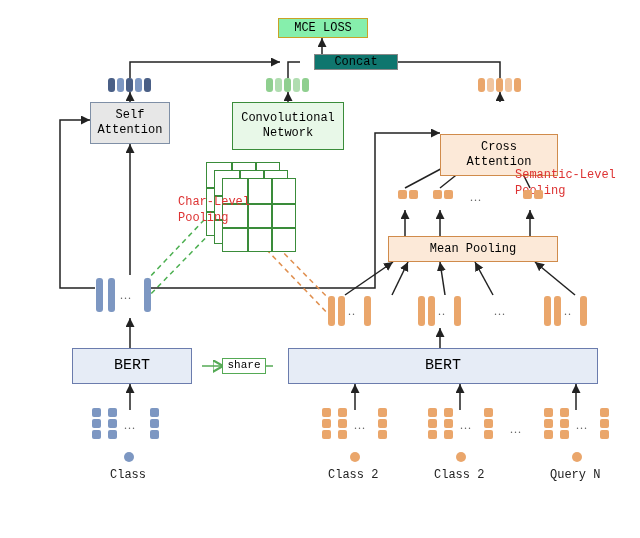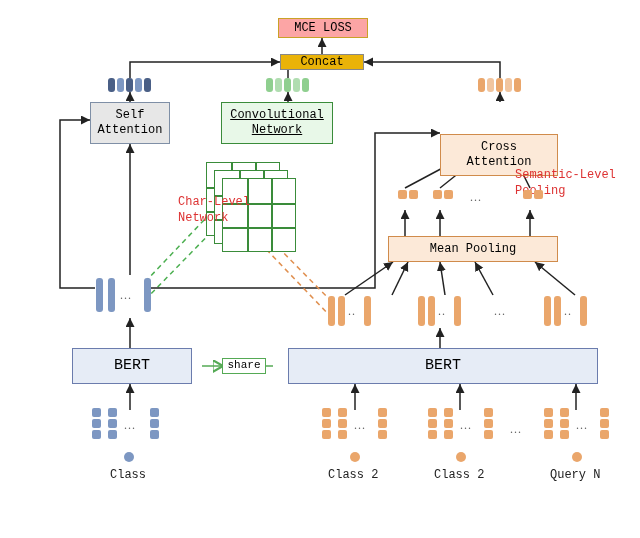--- a/index.html
+++ b/index.html
@@ -18,22 +18,22 @@
     border: 1.5px solid;
     display: flex;
     align-items: center;
     justify-content: center;
     font-family: 'Courier New', monospace;
     font-size: 12px;
     text-align: center;
     line-height: 1.25;
     box-sizing: border-box;
   }
-  .mce { background: #fca5a5; border-color: #c9a227; }
-  .concat { background: #eab308; border-color: #888; }
+  .mce { background: #86efac; border-color: #c9a227; }
+  .concat { background: #0f766e; border-color: #888; margin-left: 34px; }
   .selfatt { background: #e7e7e7; border-color: #7f8fa6; }
   .convnet { background: #e8f8e8; border-color: #3a8c3a; }
   .crossatt { background: #fce9d8; border-color: #d08b4b; }
   .meanpool { background: #fce9d8; border-color: #d08b4b; }
   .bert { background: #e6ecf6; border-color: #6b7cad; font-size: 15px; }
   .share { background: #fff; border-color: #55aa55; font-size: 11px; }
 
   .redlabel { position: absolute; color: #d33; font-family: 'Courier New', monospace; font-size: 12px; line-height: 1.3; }
 
   
@@ -172,21 +172,21 @@
     <div class="tok orange" style="position:static; height:14px;"></div>
     <div class="tok orange" style="position:static; height:14px; opacity:.65"></div>
     <div class="tok orange" style="position:static; height:14px;"></div>
   </div>
 
   <div class="box selfatt" style="left:90px; top:102px; width:80px; height:42px; white-space:pre;">
     <span style="white-space: pre;">Self
 Attention</span>
   </div>
 
-  <div class="box convnet" style="left:221px; top:102px; width:112px; height:42px; white-space:pre;text-decoration:underline;">
+  <div class="box convnet" style="left:232px; top:102px; width:112px; height:48px; white-space:pre;">
     <span style="white-space: pre;">Convolutional
 Network</span>
   </div>
 
   <div class="box crossatt" style="left:440px; top:102px; width:118px; height:42px; white-space:pre;margin-top:32px;">
     <span style="white-space: pre;">Cross
 Attention</span>
   </div>
 
   <div class="gridstack" style="left:206px; top:162px;">
@@ -204,21 +204,21 @@
     </div>
     <div class="grid" style="left:16px; top:16px;">
       <div class="gl" style="left:24px;top:0;width:1.5px;height:100%;"></div>
       <div class="gl" style="left:48px;top:0;width:1.5px;height:100%;"></div>
       <div class="gl" style="top:24px;left:0;height:1.5px;width:100%;"></div>
       <div class="gl" style="top:48px;left:0;height:1.5px;width:100%;"></div>
     </div>
   </div>
 
   <div class="redlabel" style="left:178px; top:195px; white-space:pre; z-index:5;">Char-Level
-Network</div>
+Pooling</div>
   <div class="redlabel" style="left:515px; top:168px; white-space:pre;">Semantic-Level
 Pooling</div>
 
   <div class="pair" style="left:398px; top:190px;">
       <div class="sq orange"></div>
       <div class="sq orange"></div>
     </div>
   <div class="pair" style="left:433px; top:190px;">
       <div class="sq orange"></div>
       <div class="sq orange"></div>

